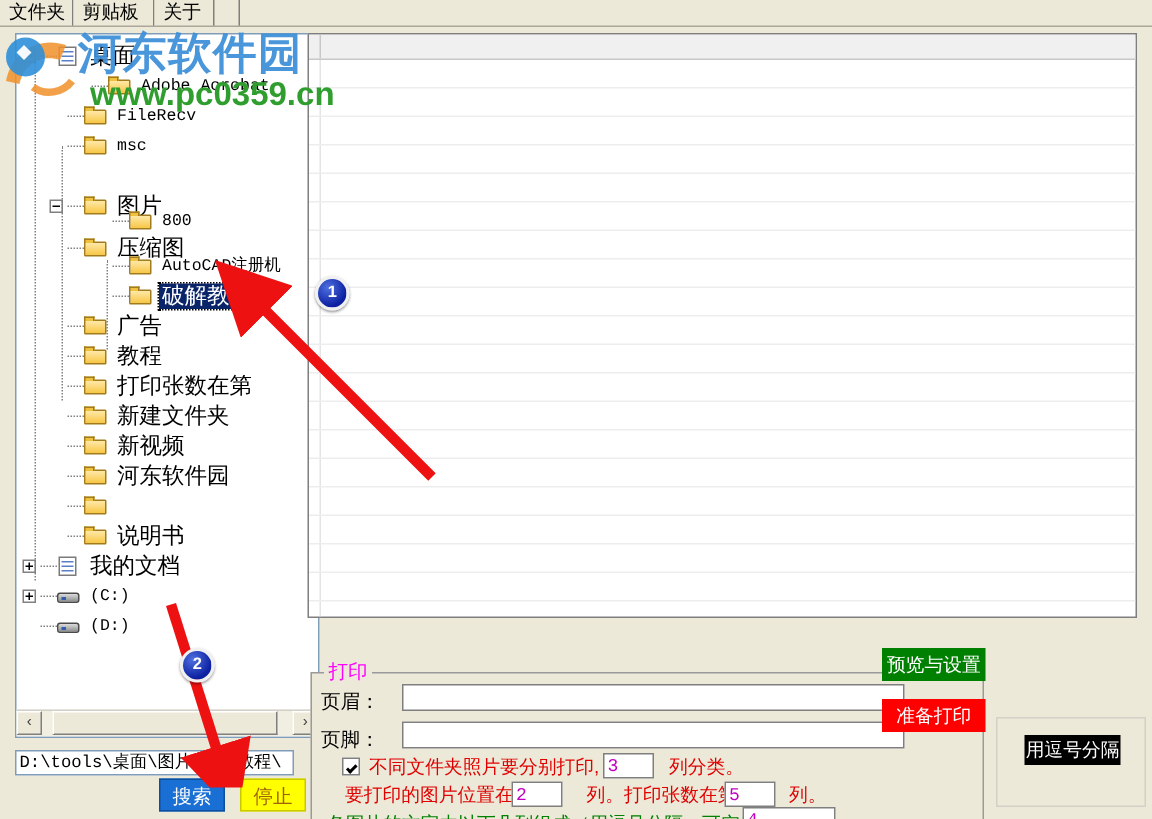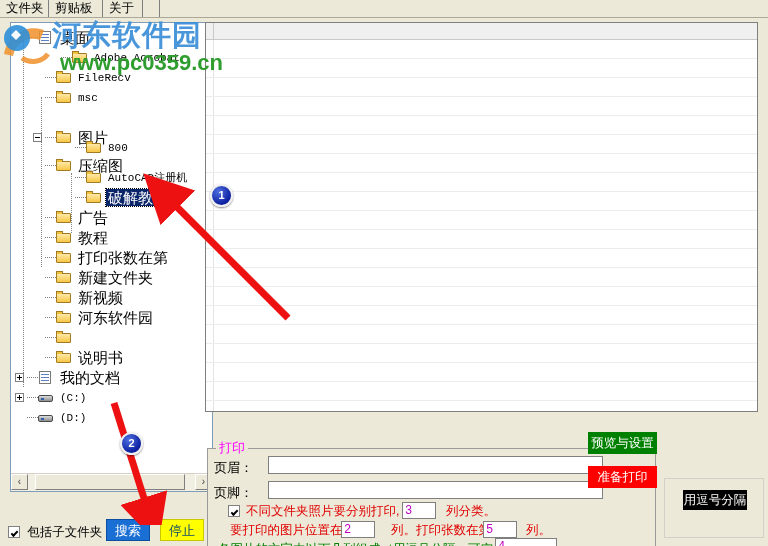--- a/index.html
+++ b/index.html
@@ -93,21 +93,21 @@
     transform:rotate(-45deg);
   }
   .chklabel{font-size:12.5px;vertical-align:middle;}
   .btn-search{
     position:absolute;left:106px;top:519px;width:44px;height:22px;
     background:#1a6fd4;color:#fff;font-size:13px;text-align:center;line-height:22px;
     border:1px solid #0b4f9e;box-sizing:border-box;
   }
   .btn-stop{
     position:absolute;left:160px;top:519px;width:44px;height:22px;
-    background:#ffff00;color:#0c4a6e;font-size:13px;text-align:center;line-height:22px;
+    background:#ffff00;color:#a16207;font-size:13px;text-align:center;line-height:22px;
     border:1px solid #c8c800;box-sizing:border-box;
   }
 
   
   .gridwrap{
     position:absolute;left:205px;top:22px;width:553px;height:390px;
     background:#fff;border:1px solid #7f7f7f;box-sizing:border-box;overflow:hidden;
   }
   .gridhdr{position:absolute;left:0;top:0;width:100%;height:17px;background:#f0f0f0;border-bottom:1px solid #c8c8c8;box-sizing:border-box;}
   .gridhdr .corner{position:absolute;left:0;top:0;width:8px;height:16px;border-right:1px solid #c8c8c8;box-sizing:border-box;}
@@ -218,25 +218,22 @@
       <div class="hs-btn" style="left:0;">
         <span>‹</span>
       </div>
       <div class="hs-thumb" style="left:24px;width:150px;"></div>
       <div class="hs-btn" style="left:184px;">
         <span>›</span>
       </div>
     </div>
   </div>
 
-
-  <div class="chkrow">
-    <span class="cbx"></span>
-    <span class="chklabel">包括子文件夹</span>
-  </div>
+  <div class="pathbox" title="D:\tools\桌面\图片\破解教程\">D:\tools\桌面\图片\破解教程\</div>
+
   <div class="btn-search">搜索</div>
   <div class="btn-stop">停止</div>
 
   <div class="gridwrap">
     <div class="gridtopshadow"></div>
     <div class="gridhdr">
       <div class="corner"></div>
     </div>
     <div class="gridleftcol"></div>
     <div id="gridrows">

